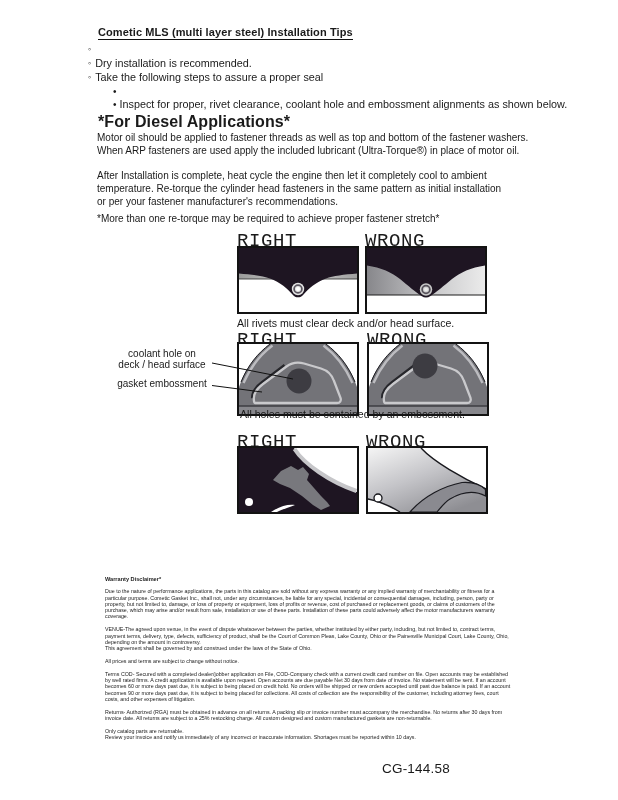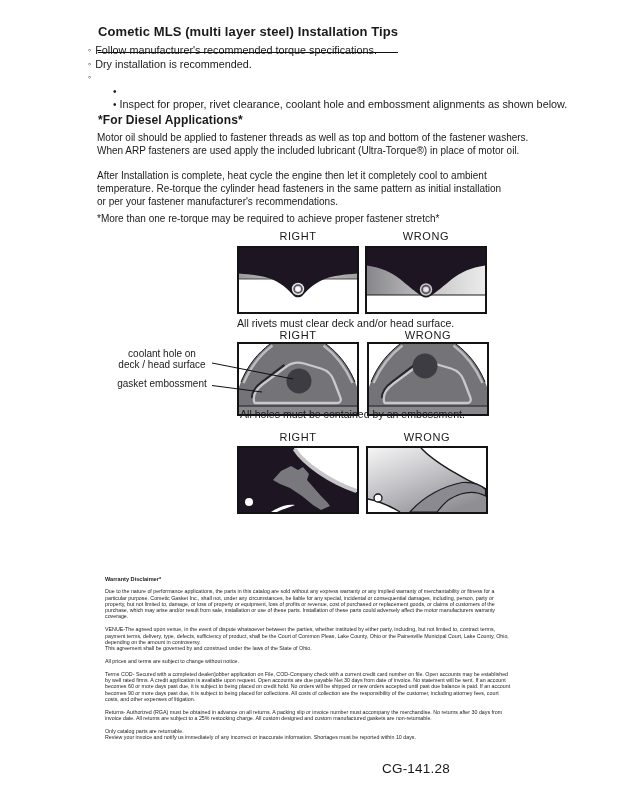--- a/index.html
+++ b/index.html
@@ -1,54 +1,54 @@
 <!DOCTYPE html>
 <html><head>
 <meta charset="utf-8">
 <style>
   html,body{margin:0;padding:0;}
   body{background:#e9e9e9;font-family:"Liberation Sans","DejaVu Sans",sans-serif;}
   .page{position:relative;width:618px;height:800px;background:#ffffff;margin:0 auto;overflow:hidden;color:#1a1a1a;}
   .abs{position:absolute;}
-  .title{font-size:13px;font-weight:bold;border-bottom:1.6px solid #111;padding-bottom:13px;letter-spacing:.1px;}
+  .title{font-size:11px;font-weight:bold;border-bottom:1.6px solid #111;padding-bottom:1px;letter-spacing:.1px;}
   .body-line{font-size:10.8px;line-height:13px;white-space:nowrap;}
   .bullet-row{display:flex;align-items:baseline;}
   .bullet-glyph{font-size:9px;margin-right:4px;position:relative;top:-1px;}
   .sub-glyph{font-size:10px;margin-right:3px;}
-  .subhead{font-size:12px;font-weight:bold;letter-spacing:.1px;}
+  .subhead{font-size:16px;font-weight:bold;letter-spacing:.1px;}
   .para{font-size:10px;line-height:13.2px;white-space:pre-line;width:470px;}
-  .rw-label{font-size:11px;letter-spacing:.6px;text-align:center;width:122px;}
+  .rw-label{font-size:19px;letter-spacing:.6px;width:122px;font-family:Liberation Mono, monospace;}
   .caption{font-size:10.6px;line-height:12.6px;white-space:pre-line;}
   .side-label{font-size:10px;line-height:11px;text-align:center;width:92px;white-space:pre-line;}
   .legal{width:406px;font-size:5.3px;line-height:6.3px;color:#222;}
   .legal .lg-head{font-size:5.6px;font-weight:bold;margin:0 0 6px 0;}
   .legal p{margin:0 0 6.5px 0;white-space:pre-line;}
   .doc-code{font-size:13.5px;letter-spacing:.2px;}
   svg{display:block;}
 </style>
 </head>
 <body>
 
 <div class="page">
 
   <div class="abs" style="left:98px;top:22px;">
     <span class="title">Cometic MLS (multi layer steel) Installation Tips</span>
   </div>
 
   <div class="abs" style="left:88px;top:44px;">
     <div class="body-line bullet-row">
       <span class="bullet-glyph">◦</span>
-      <span>Follow manufacturer's recommended torque specifications.</span>
     </div>
     <div class="body-line bullet-row">
       <span class="bullet-glyph">◦</span>
       <span>Dry installation is recommended.</span>
     </div>
     <div class="body-line bullet-row">
       <span class="bullet-glyph">◦</span>
+      <span>Take the following steps to assure a proper seal</span>
     </div>
     <div class="body-line bullet-row" style="margin-left:25px;">
       <span class="sub-glyph">•</span>
     </div>
     <div class="body-line bullet-row" style="margin-left:25px;">
       <span class="sub-glyph">•</span>
       <span>Inspect for proper, rivet clearance, coolant hole and embossment alignments as shown below.</span>
     </div>
   </div>
 
@@ -198,15 +198,15 @@
     <p>Due to the nature of performance applications, the parts in this catalog are sold without any express warranty or any implied warranty of merchantability or fitness for a particular purpose.  Cometic Gasket Inc., shall not, under any circumstances, be liable for any special, incidental or consequential damages, including, person, party or property, but not limited to, damage, or loss of property or equipment, loss of profits or revenue, cost of purchased or replacement goods, or claims of customers of the purchase, which may arise and/or result from sale, installation or use of these parts.  Installation of these parts could adversely affect the motor manufacturers warranty coverage.</p>
     <p>VENUE-The agreed upon venue, in the event of dispute whatsoever between the parties, whether instituted by either party, including, but not limited to, contract terms, payment terms, delivery, type, defects, sufficiency of product, shall be the Court of Common Pleas, Lake County, Ohio or the Painesville Municipal Court, Lake County, Ohio, depending on the amount in controversy.
 This agreement shall be governed by and construed under the laws of the State of Ohio.</p>
     <p>All prices and terms are subject to change without notice.</p>
     <p>Terms COD- Secured with a completed dealer/jobber application on File, COD-Company check with a current credit card number on file.  Open accounts may be established by well rated firms.  A credit application is available upon request.  Open accounts are due payable Net 30 days from date of invoice.  No statement will be sent.  If an account becomes 60 or more days past due, it is subject to being placed on credit hold.  No orders will be shipped or new orders accepted until past due balance is paid.  If an account becomes 90 or more days past due, it is subject to being placed for collections.  All costs of collection are the responsibility of the customer, including attorney fees, court costs, and other expenses of litigation.</p>
     <p>Returns- Authorized (RGA) must be obtained in advance on all returns.  A packing slip or invoice number must accompany the merchandise.  No returns after 30 days from invoice date.  All returns are subject to a 25% restocking charge.  All custom designed and custom manufactured gaskets are non-returnable.</p>
     <p>Only catalog parts are returnable.
 Review your invoice and notify us immediately of any incorrect or inaccurate information.  Shortages must be reported within 10 days.</p>
   </div>
 
-  <div class="abs doc-code" style="left:382px;top:761px;">CG-141.28</div>
+  <div class="abs doc-code" style="left:382px;top:761px;">CG-144.58</div>
 
 </div>
 
 </body></html>

